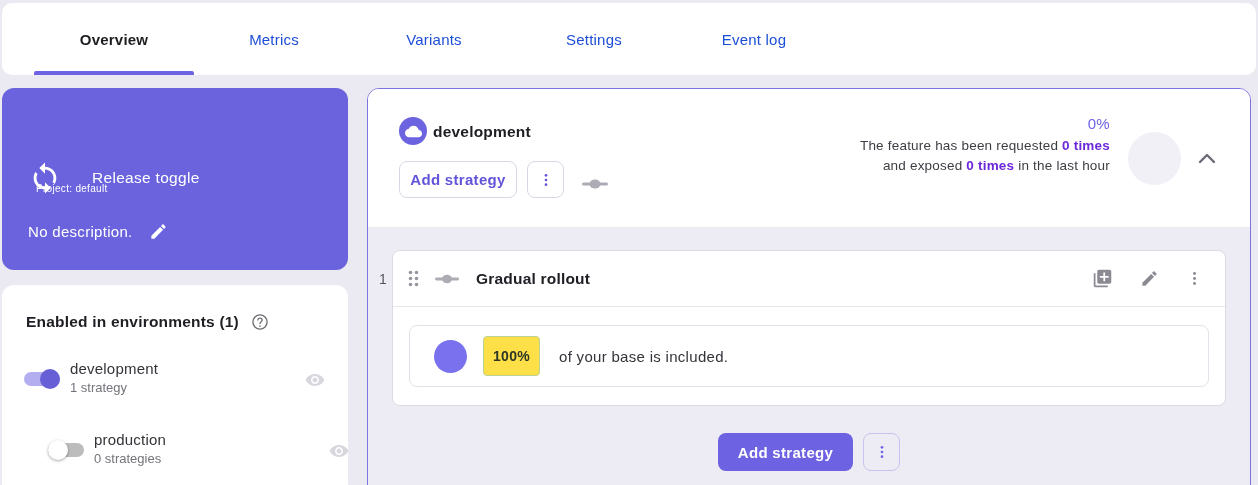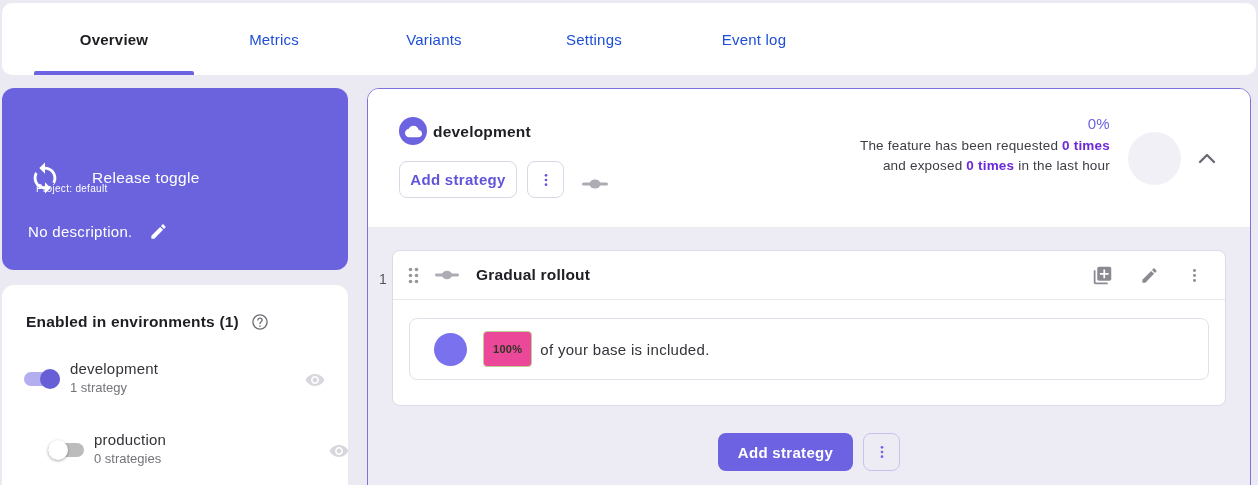--- a/index.html
+++ b/index.html
@@ -64,31 +64,31 @@
   .metrics .pct{font-size:15px;color:#6c62e2;letter-spacing:.3px;}
   .metrics .line{font-size:13.5px;color:#3d3d45;margin-top:4px;line-height:1.45;letter-spacing:.2px;}
   .metrics b{color:#6d28d9;}
   .donut{position:absolute;right:69px;top:43px;width:53px;height:53px;border-radius:50%;background:#f1f0f6;}
   .collapse-btn{position:absolute;right:32px;top:58px;width:22px;height:22px;}
 
   
   .strategy-index{position:absolute;left:7px;top:182px;width:16px;text-align:center;font-size:14px;color:#55555c;}
   .strategy-card{position:absolute;left:24px;top:161px;width:834px;height:156px;background:#fff;
                  border:1px solid #dcdbe4;border-radius:8px;box-sizing:border-box;}
-  .strategy-head{height:49px;border-bottom:1px solid #e8e7ee;display:flex;align-items:center;padding:0 22px 0 14px;box-sizing:border-box;}
+  .strategy-head{height:56px;border-bottom:1px solid #e8e7ee;display:flex;align-items:center;padding:0 22px 0 14px;box-sizing:border-box;}
   .strategy-title{margin-left:17px;font-size:15.5px;font-weight:bold;color:#202026;letter-spacing:.2px;}
   .strategy-head .spacer{flex:1;}
   .strategy-head .actions{display:flex;align-items:center;gap:27px;}
   .strategy-body{padding:18px 16px;}
   .rollout-box{border:1px solid #e3e2ea;border-radius:8px;height:62px;display:flex;align-items:center;
                padding:0 24px;box-sizing:border-box;}
   .rollout-circle{width:33px;height:33px;border-radius:50%;background:#7a71ee;margin-right:16px;flex:none;}
-  .rollout-badge{background:#ec4899;border:1px solid #bccf95;border-radius:4px;padding:11px 9px;
-                 font-size:11px;font-weight:bold;color:#2d3526;letter-spacing:.3px;}
-  .rollout-text{margin-left:8px;font-size:15px;color:#33333a;letter-spacing:.3px;}
+  .rollout-badge{background:#fde047;border:1px solid #bccf95;border-radius:4px;padding:11px 9px;
+                 font-size:14px;font-weight:bold;color:#2d3526;letter-spacing:.3px;}
+  .rollout-text{margin-left:19px;font-size:15px;color:#33333a;letter-spacing:.3px;}
 
   .panel-footer{position:absolute;left:0;right:0;top:344px;display:flex;justify-content:center;gap:10px;}
   .btn-contained{height:38px;padding:0 20px;border-radius:8px;background:#6c62e2;color:#fff;font-weight:bold;
                  font-size:15px;letter-spacing:.3px;display:inline-flex;align-items:center;justify-content:center;
                  border:none;cursor:pointer;}
   .ftr-kebab{width:37px;height:38px;border-radius:8px;border:1px solid #c7c2ef;background:transparent;
              display:inline-flex;align-items:center;justify-content:center;cursor:pointer;box-sizing:border-box;}
 </style>
 </head>
 <body>

